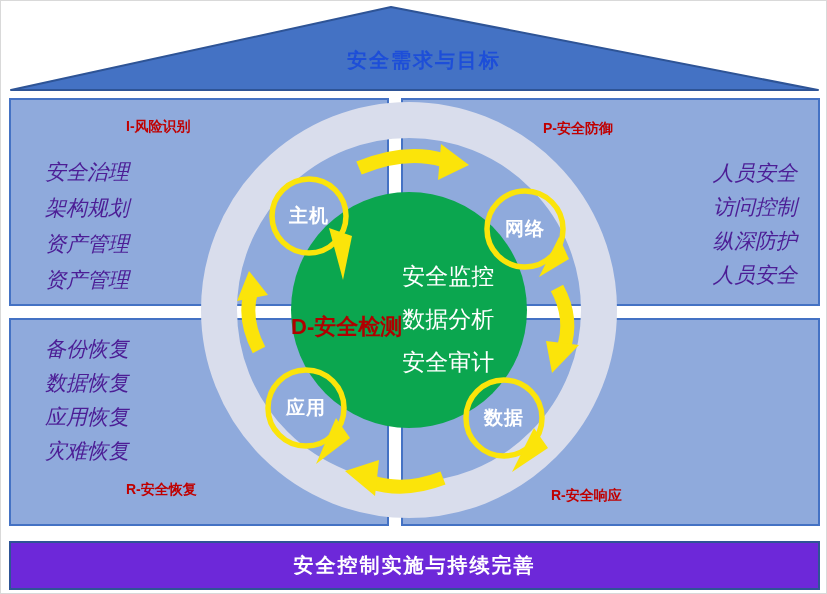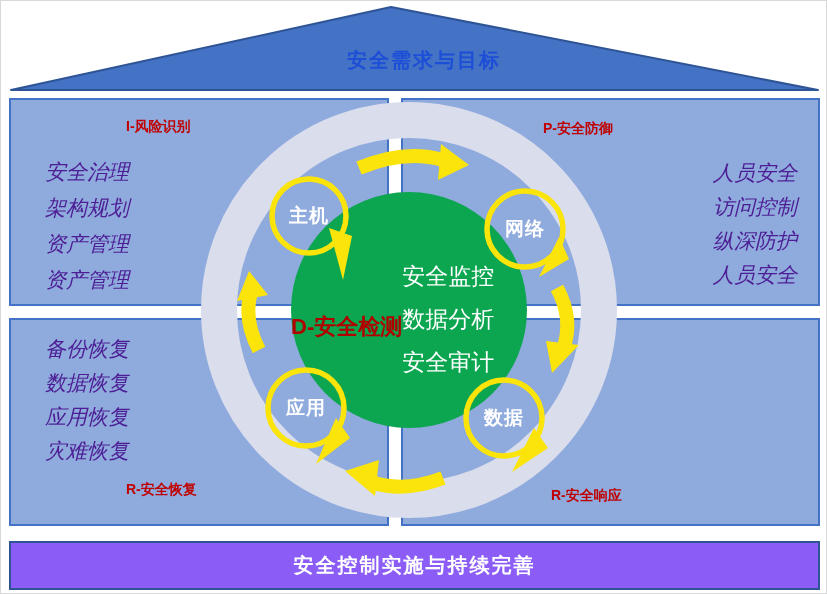--- a/index.html
+++ b/index.html
@@ -19,21 +19,21 @@
   .q-item{white-space:nowrap;}
   .tl .q-title{left:115px;top:13px;}
   .tl .q-items{left:34px;top:54px;line-height:36px;}
   .tr .q-title{left:140px;top:15px;}
   .tr .q-items{left:294px;top:56px;line-height:34px;margin-left:16px;}
   .bl .q-title{left:115px;top:156px;}
   .bl .q-items{left:34px;top:12px;line-height:34px;}
   .br .q-title{left:148px;top:162px;}
   .br .q-items{left:294px;top:6px;line-height:31px;}
   
-  .footer-bar{left:8px;top:540px;width:811px;height:49px;background:#8b5cf6;border:2px solid #2E5496;box-sizing:border-box;display:flex;align-items:center;justify-content:center;}
+  .footer-bar{left:8px;top:540px;width:811px;height:49px;background:#6d28d9;border:2px solid #2E5496;box-sizing:border-box;display:flex;align-items:center;justify-content:center;}
   .footer-label{color:#ffffff;font-size:20px;font-weight:bold;letter-spacing:2px;}
   
   .center-circle{left:290px;top:191px;width:236px;height:236px;border-radius:50%;background:#0BA64F;display:flex;align-items:center;}
   .c-title{margin-top:34px;color:#B00000;font-size:22px;font-weight:bold;height:30px;}
   .c-items{margin-top:18px;color:#ffffff;font-size:23px;line-height:43px;text-align:center;}
   
   .dim{position:absolute;width:100px;height:120px;}
   .dim svg{position:absolute;left:0;top:0;}
   .dim-label{position:absolute;left:0;top:0;width:100px;height:100px;display:flex;align-items:center;justify-content:center;color:#ffffff;font-size:19px;font-weight:bold;letter-spacing:1px;}
 </style>

